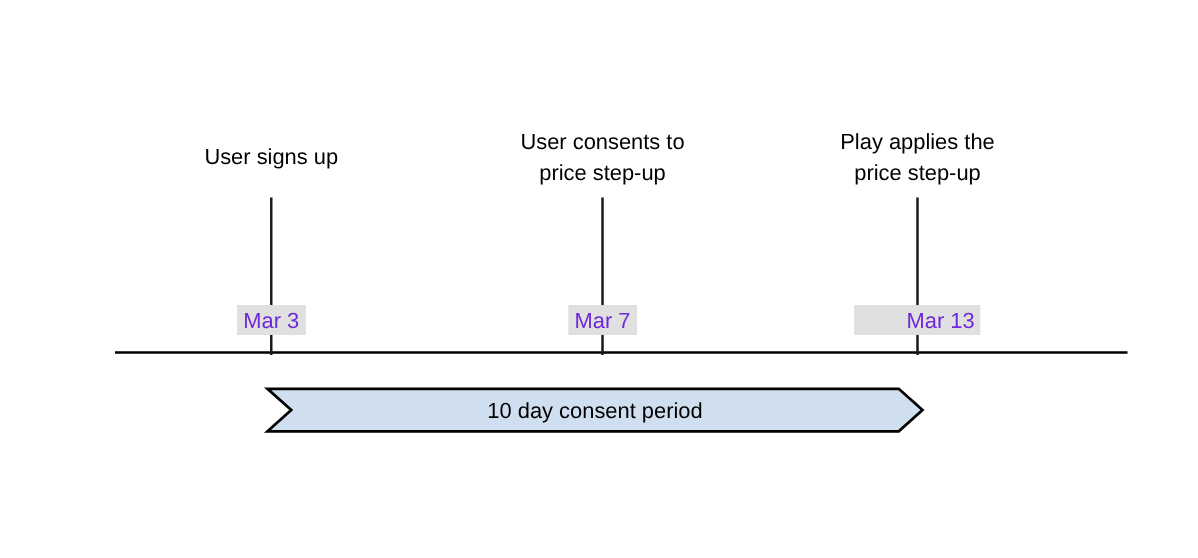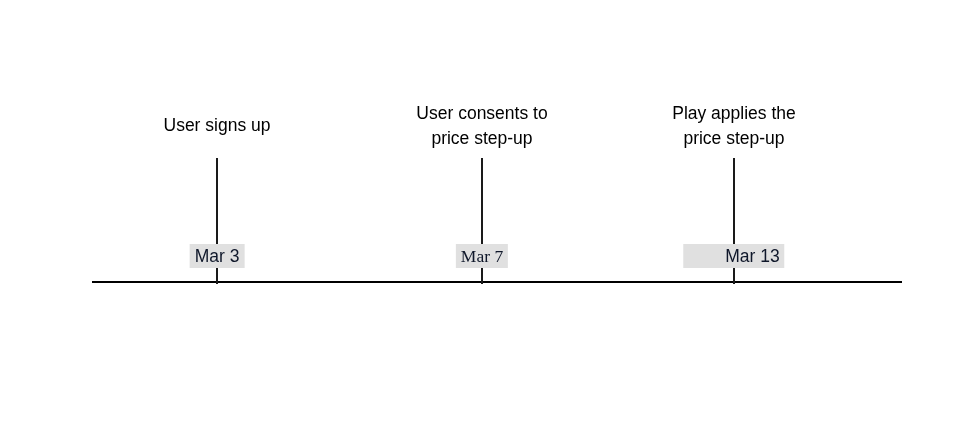--- a/index.html
+++ b/index.html
@@ -53,21 +53,21 @@
   }
   .event-caption.one-line { top: 113px; }
   .event-caption.two-line { top: 101px; text-align: center; }
 
   
   .date-chip {
     position: absolute;
     top: 244px;
     transform: translateX(-50%);
     background: #e0e0e0;
-    color: #0f172a;
+    color: #6d28d9;
     font-size: 17.5px;
     line-height: 24px;
     padding: 0 5px;
     white-space: nowrap;
   }
 
   
   .period-banner {
     position: absolute;
     left: 186px;
@@ -102,21 +102,27 @@
 
   <div class="axis-line"></div>
 
   <div class="event-caption one-line" style="left:190px; width:220px;">User signs up</div>
   <div class="tick-line" style="left:189px;"></div>
   <div class="date-chip" style="left:190px;">Mar 3</div>
 
   <div class="event-caption two-line" style="left:455px; width:230px;">User consents to
 price step-up</div>
   <div class="tick-line" style="left:454px;"></div>
-  <div class="date-chip" style="left:455px;font-family:Liberation Serif, serif;">Mar 7</div>
+  <div class="date-chip" style="left:455px;">Mar 7</div>
 
   <div class="event-caption two-line" style="left:707px; width:230px;">Play applies the
 price step-up</div>
   <div class="tick-line" style="left:706px;"></div>
   <div class="date-chip" style="left:707px;padding-left:42px;">Mar 13</div>
 
+  <div class="period-banner">
+    <svg viewBox="0 0 526 36" preserveAspectRatio="none">
+      <polygon points="1,1 506,1 525,18 506,35 1,35 20,18" fill="#cfdfef" stroke="#000000" stroke-width="2.2" stroke-linejoin="miter" vector-effect="non-scaling-stroke"></polygon>
+    </svg>
+    <div class="banner-label">10 day consent period</div>
+  </div>
 
 </div>
 
 </body></html>

